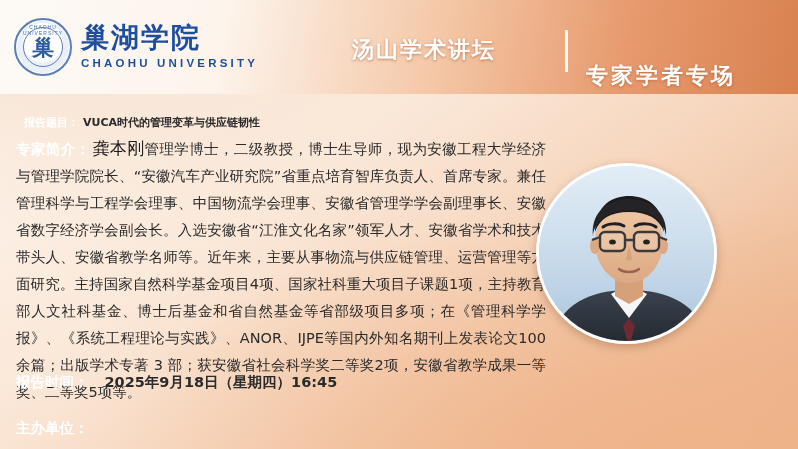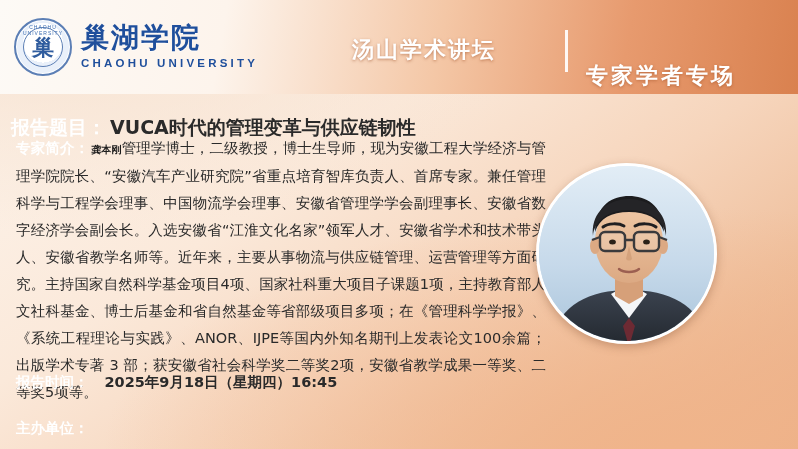--- a/index.html
+++ b/index.html
@@ -86,34 +86,34 @@
   .lbl {
     color:#ffffff; font-weight:bold;
     font-family:"DejaVu Sans", sans-serif;
   }
   .val-dark {
     color:#2a2a2a; font-weight:bold;
     font-family:"DejaVu Sans", sans-serif;
     margin-top:20px;
   }
   #row-topic {
-    position:absolute; left:11px; top:95px;
+    position:absolute; left:24px; top:95px;
     display:flex; align-items:baseline; gap:4px;
-    font-size:19px;
+    font-size:11px;
   }
   #row-speaker {
     position:absolute; left:16px; top:135px;
     width:530px;
     font-size:14.5px; line-height:27px;
     color:#2a2a2a;
     text-align:justify;
     font-family:"DejaVu Sans", sans-serif;
   }
   #row-speaker .lbl { margin-right:2px; }
-  #row-speaker .nm { font-weight:bold; color:#1a1a1a; font-size:10px; }
+  #row-speaker .nm { font-weight:normal; color:#1a1a1a; font-size:17px; }
   #row-speaker .body { font-weight:normal; }
 
   .meta-row {
     position:absolute; left:16px;
     display:flex; align-items:baseline; gap:16px;
     font-size:14.5px;
   }
   #row-time { top:353px; }
   #row-place { top:386px; }
   #row-host { top:419px;align-items:center; }

